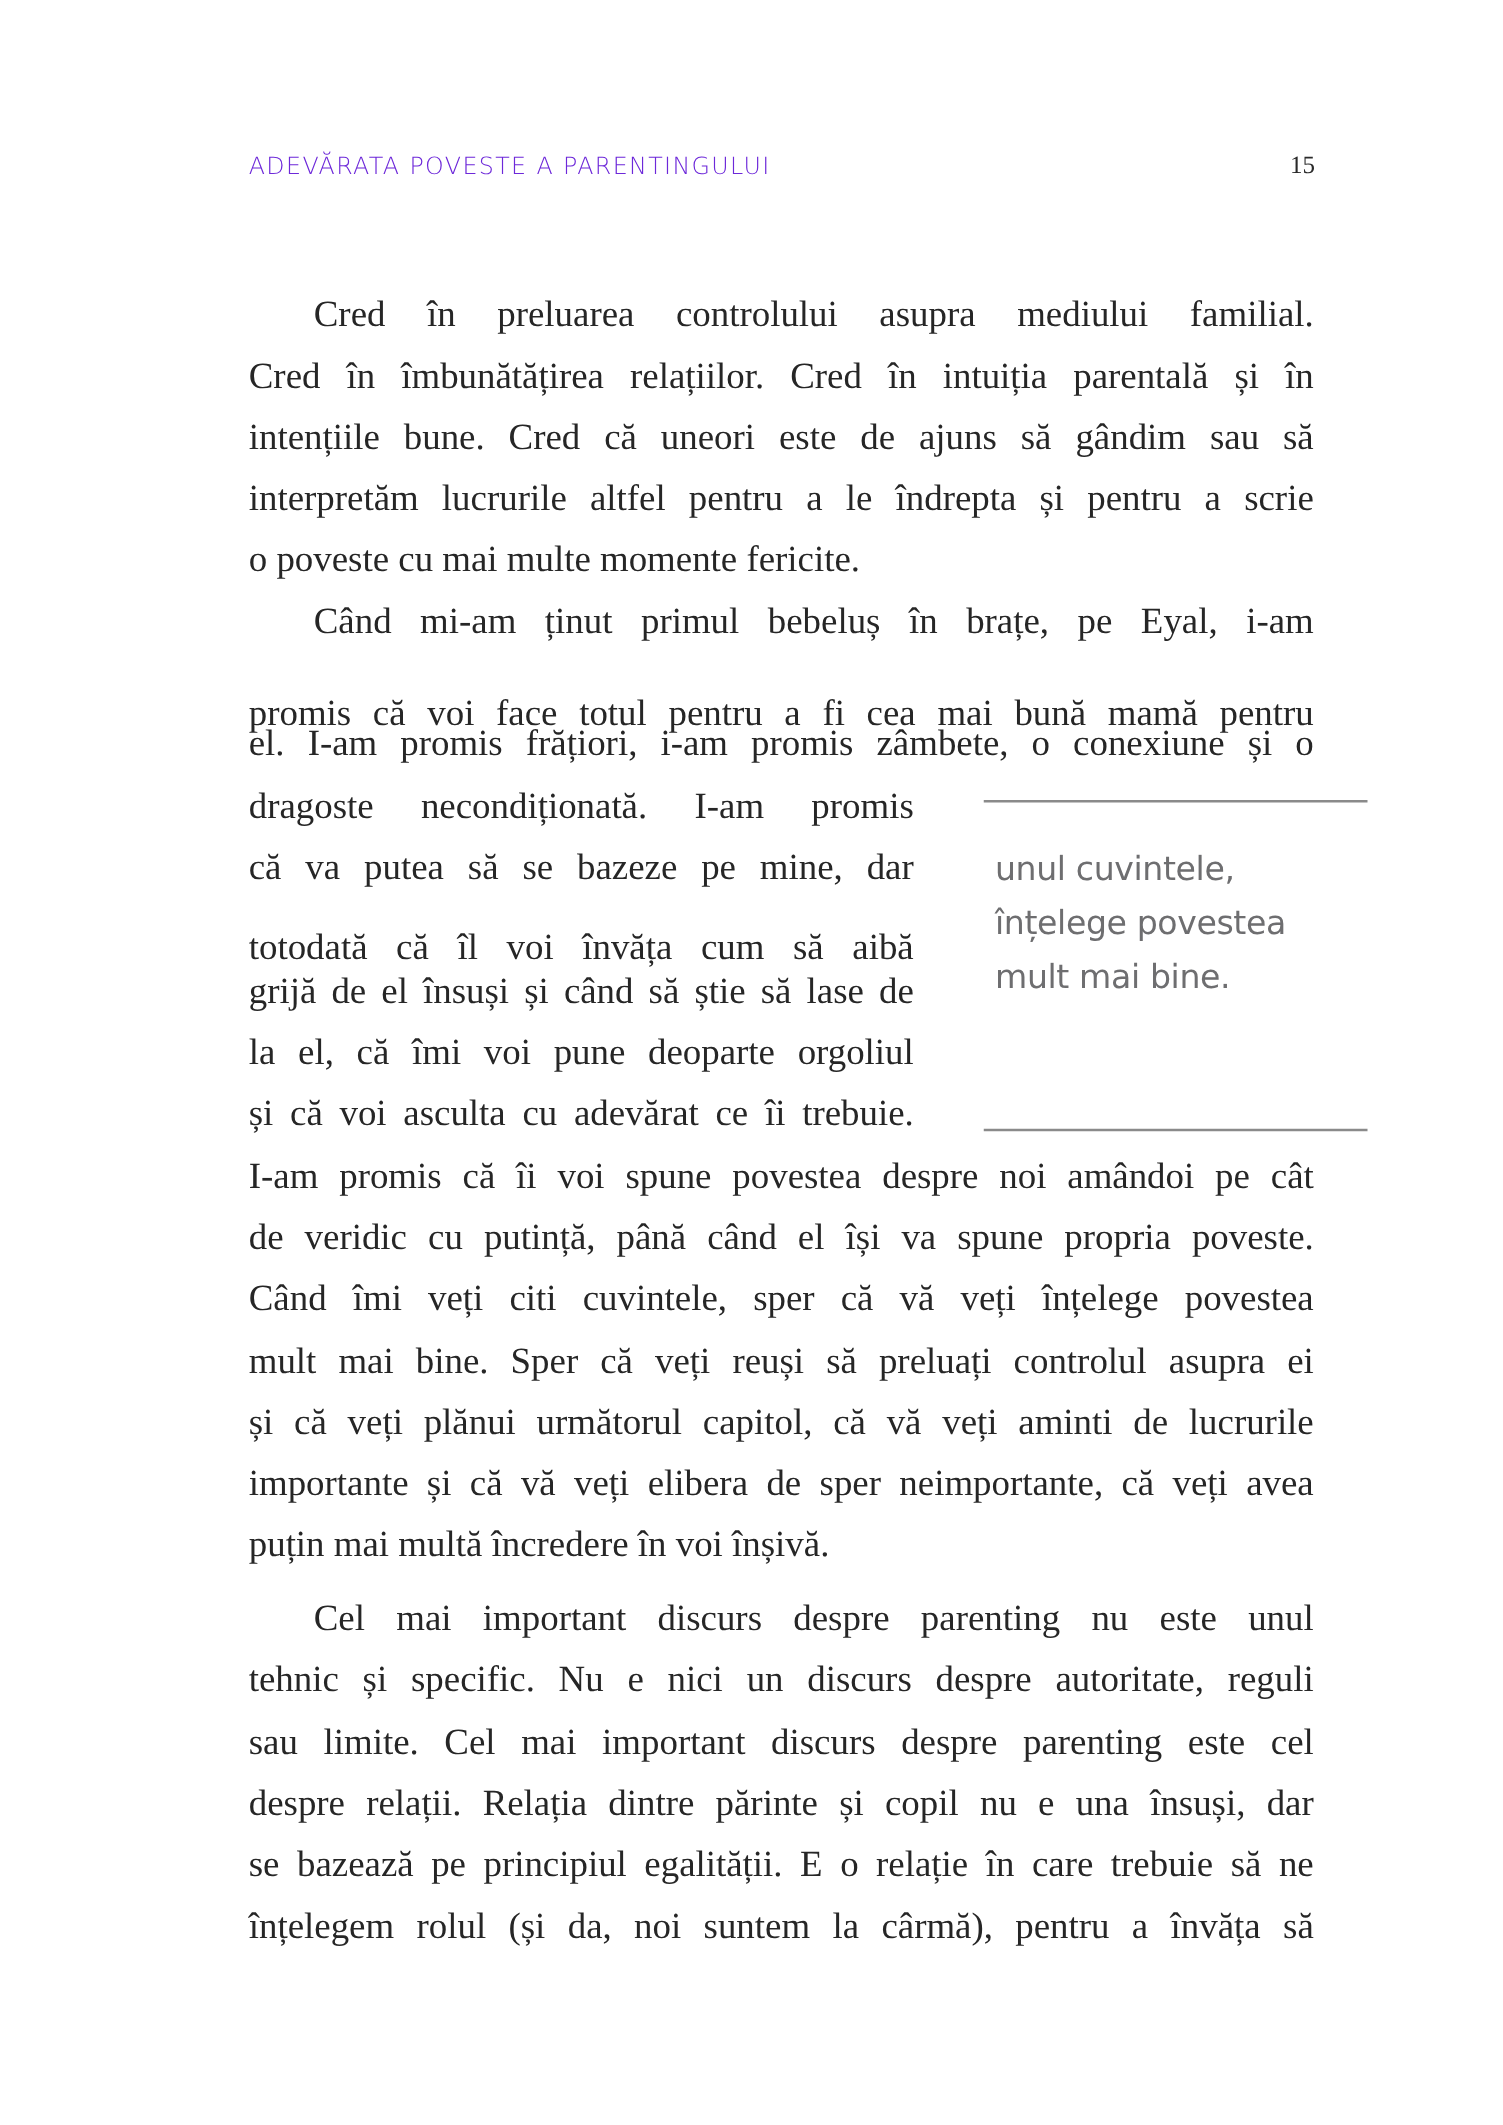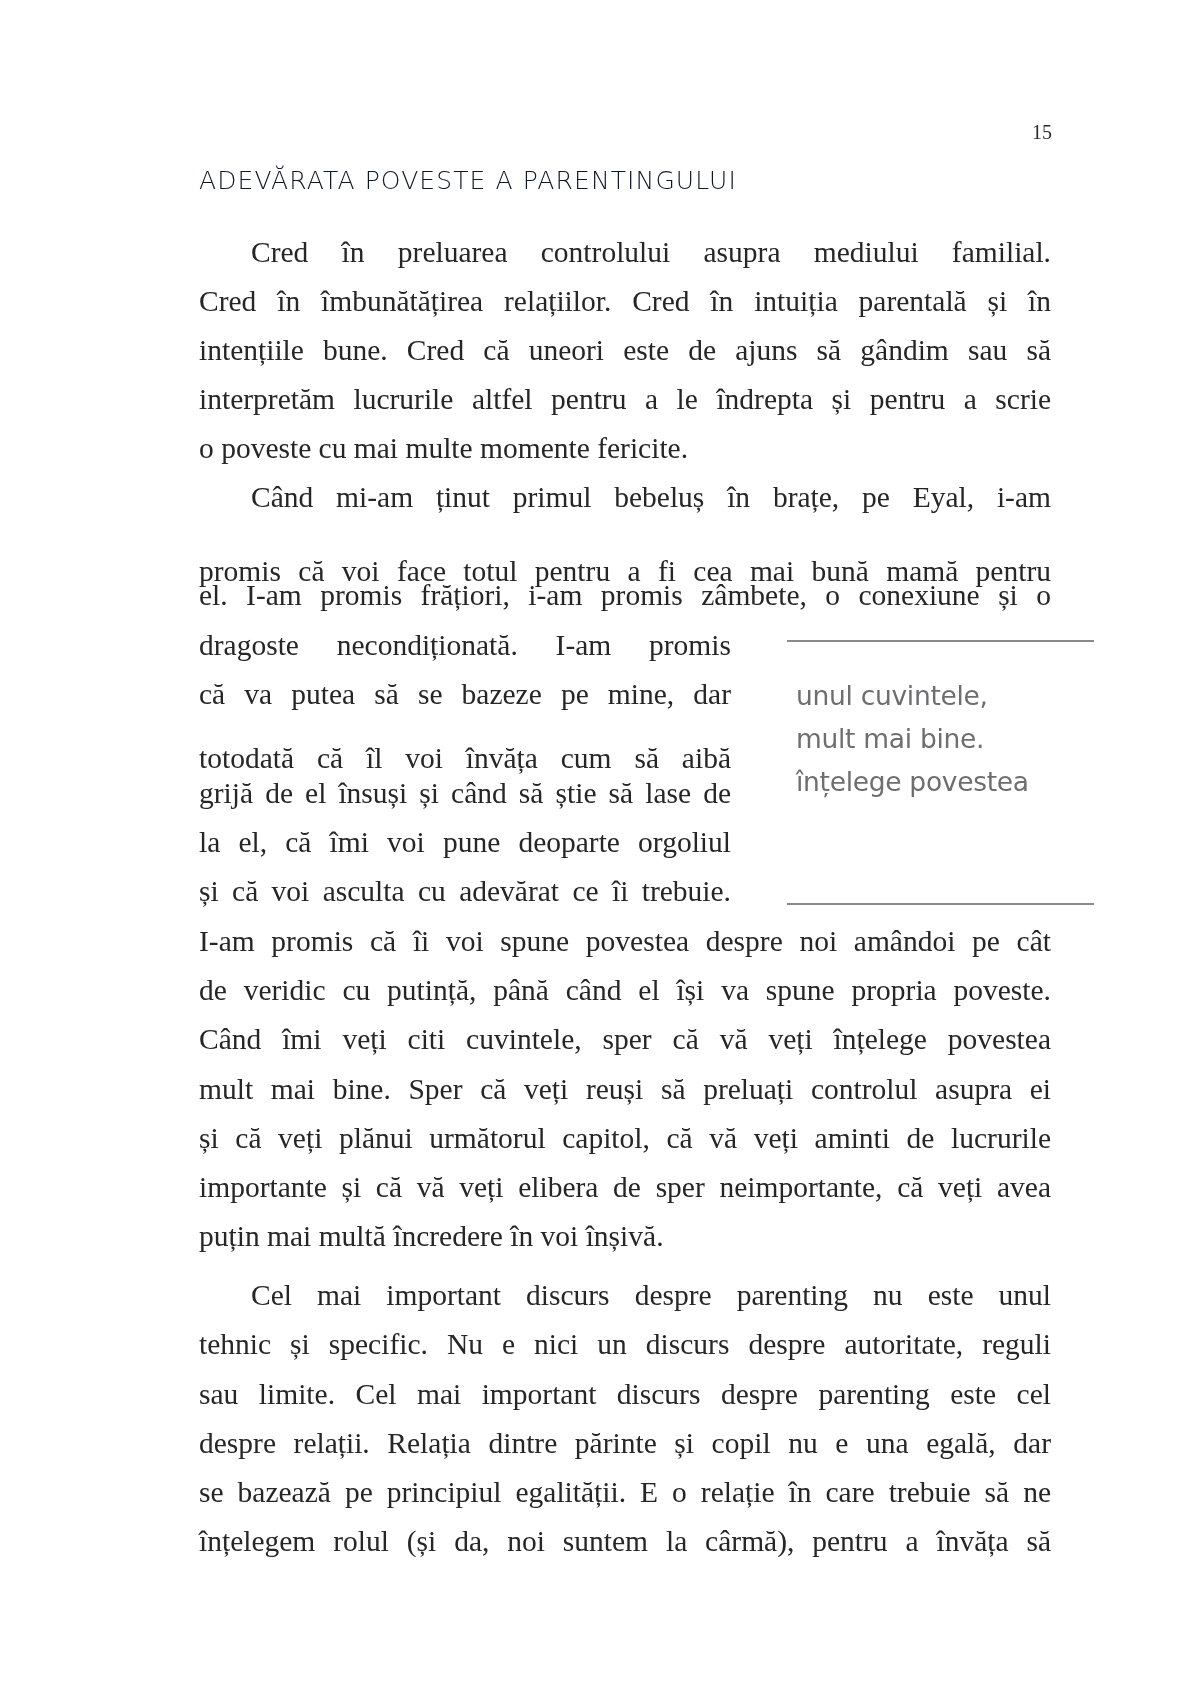--- a/index.html
+++ b/index.html
@@ -1,20 +1,20 @@
 <!DOCTYPE html>
 <html><head>
 <meta charset="utf-8">
 <style>
   html, body { margin:0; padding:0; background:#ffffff; }
   body { width:1202px; height:1700px; position:relative; overflow:hidden; }
   .running-head {
     position:absolute; left:199px; top:122px;
-    font-family:"DejaVu Sans", sans-serif; font-size:25px; letter-spacing:1.1px;
-    color:#0f172a; font-weight:300;margin-top:44px;
+    font-family:"DejaVu Sans", sans-serif; font-size:19px; letter-spacing:1.1px;
+    color:#6d28d9; font-weight:300;
   }
   .page-number {
     position:absolute; right:150px; top:121px;
     font-family:Liberation Serif, serif; font-size:20px; color:#2a2a2a;
   }
   .body-text {
     position:absolute; left:199px; top:0; width:852px;
     font-family:"Liberation Serif", serif; font-size:29.5px; color:#262626;
   }
   .line {
@@ -64,26 +64,26 @@
   <div class="line full" style="top:966px">de veridic cu putință, până când el își va spune propria poveste.</div>
   <div class="line full" style="top:1015px">Când îmi veți citi cuvintele, sper că vă veți înțelege povestea</div>
   <div class="line full" style="top:1065px">mult mai bine. Sper că veți reuși să preluați controlul asupra ei</div>
   <div class="line full" style="top:1114px">și că veți plănui următorul capitol, că vă veți aminti de lucrurile</div>
   <div class="line full" style="top:1163px">importante și că vă veți elibera de sper neimportante, că veți avea</div>
   <div class="line full last" style="top:1212px">puțin mai multă încredere în voi înșivă.</div>
 
   <div class="line full indent" style="top:1271px">Cel mai important discurs despre parenting nu este unul</div>
   <div class="line full" style="top:1320px">tehnic și specific. Nu e nici un discurs despre autoritate, reguli</div>
   <div class="line full" style="top:1370px">sau limite. Cel mai important discurs despre parenting este cel</div>
-  <div class="line full" style="top:1419px">despre relații. Relația dintre părinte și copil nu e una egală, dar</div>
+  <div class="line full" style="top:1419px">despre relații. Relația dintre părinte și copil nu e una însuși, dar</div>
   <div class="line full" style="top:1468px">se bazează pe principiul egalității. E o relație în care trebuie să ne</div>
   <div class="line full" style="top:1517px">înțelegem rolul (și da, noi suntem la cârmă), pentru a învăța să</div>
 </div>
 
 <div class="pull-quote">
   <div class="pq-rule top"></div>
   <div class="pq-text">
     <span class="pq-line">unul cuvintele,</span>
+    <span class="pq-line">înțelege povestea</span>
     <span class="pq-line">mult mai bine.</span>
-    <span class="pq-line">înțelege povestea</span>
   </div>
   <div class="pq-rule bottom"></div>
 </div>
 
 </body></html>

